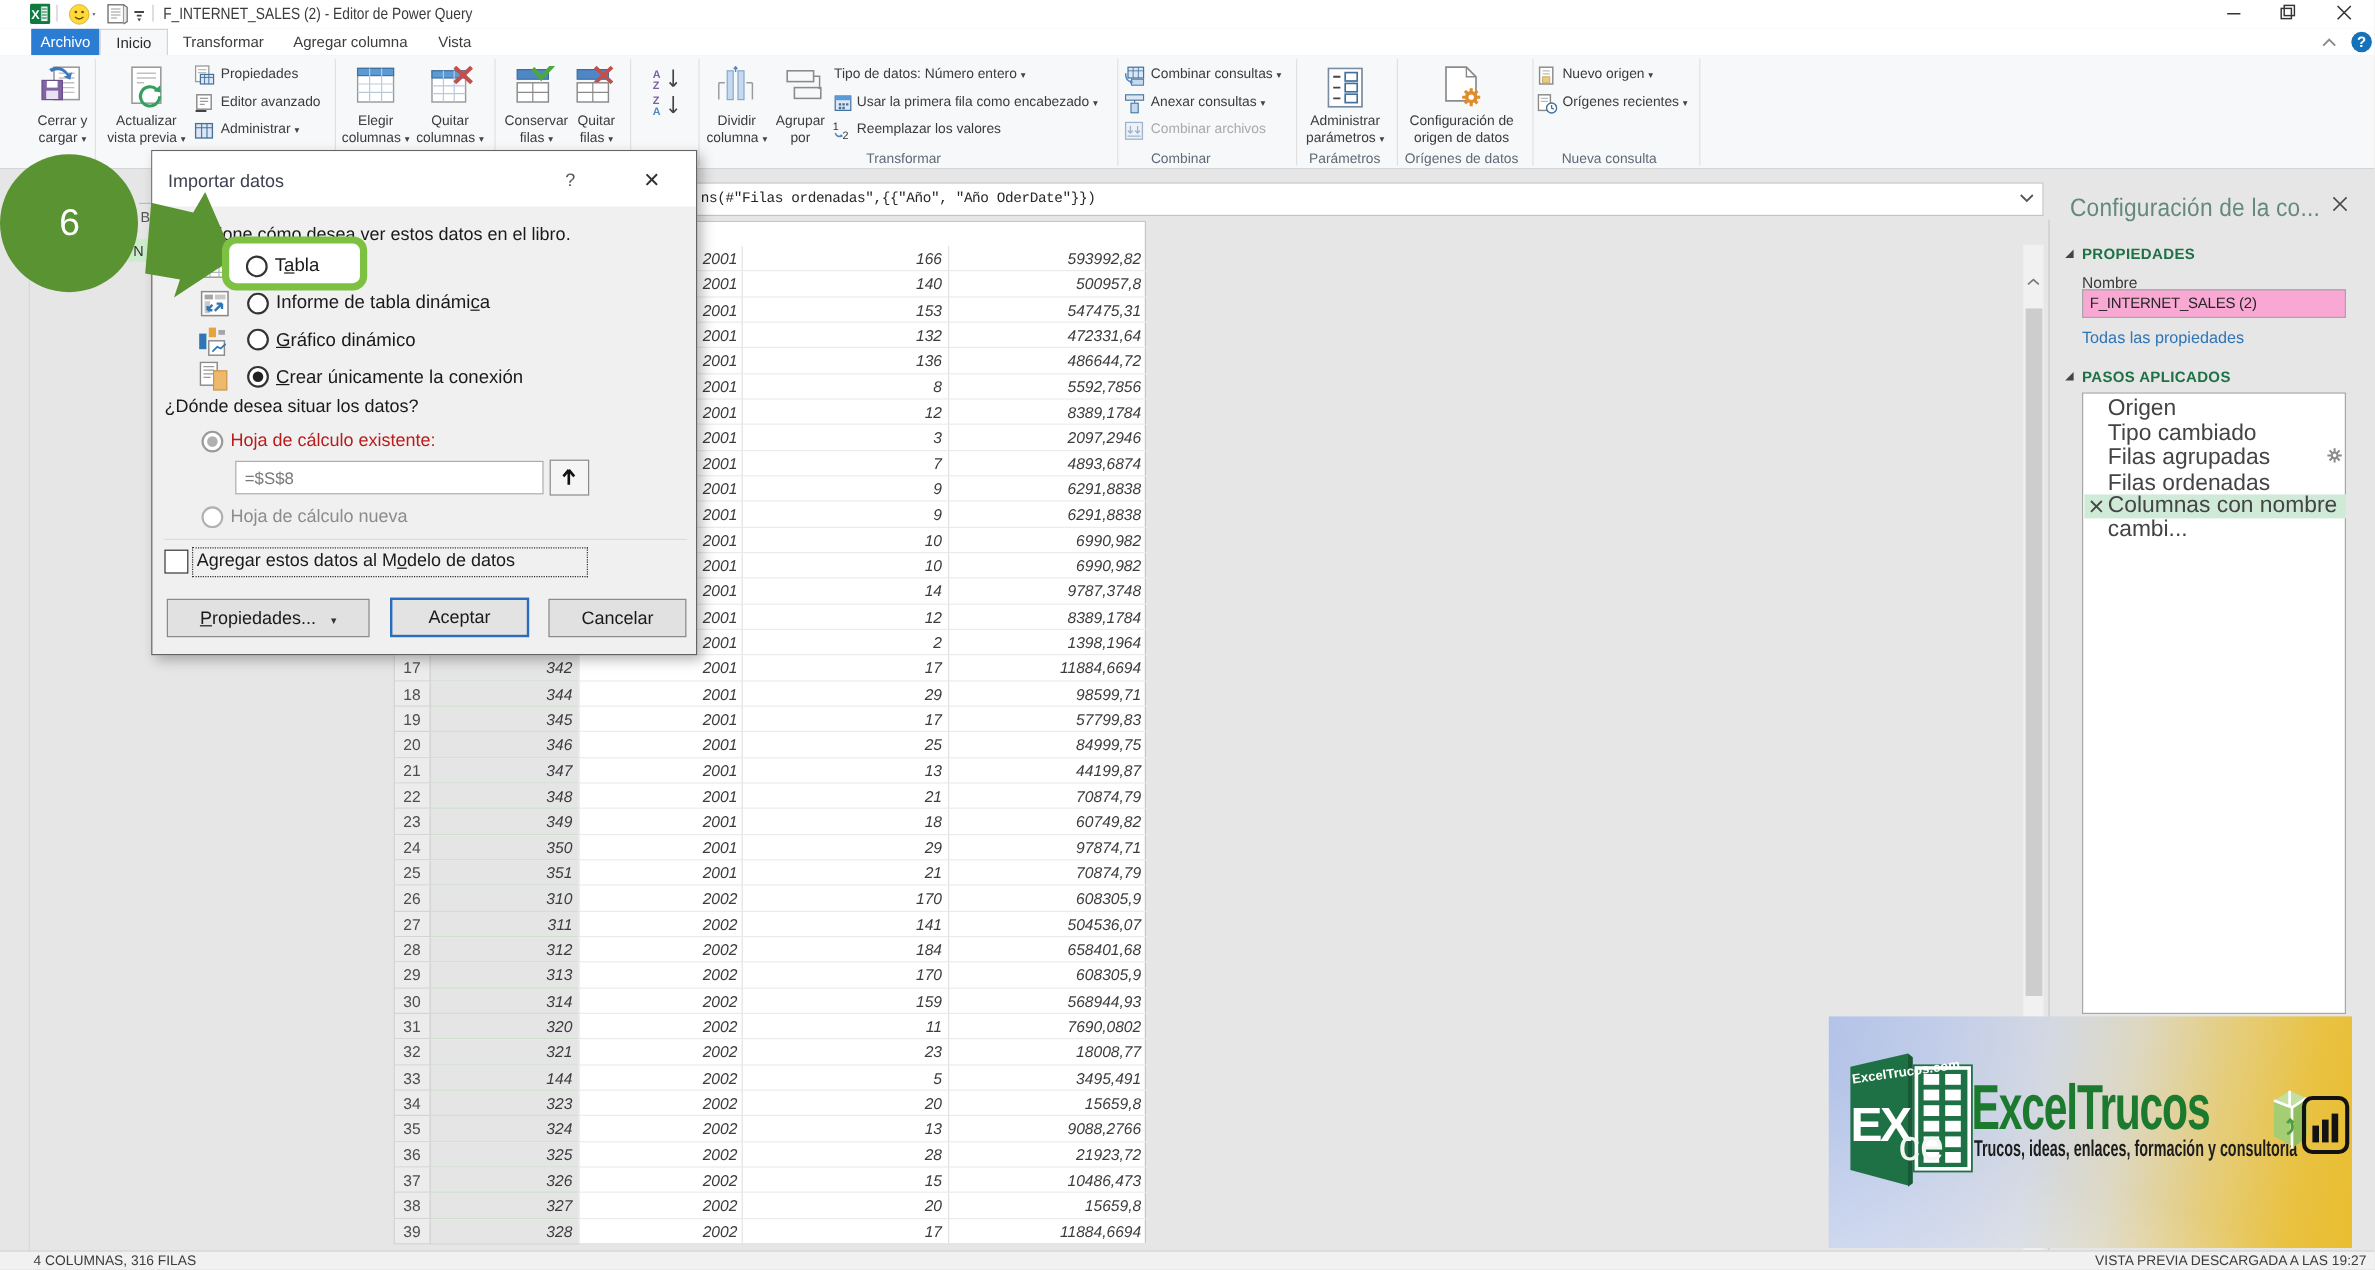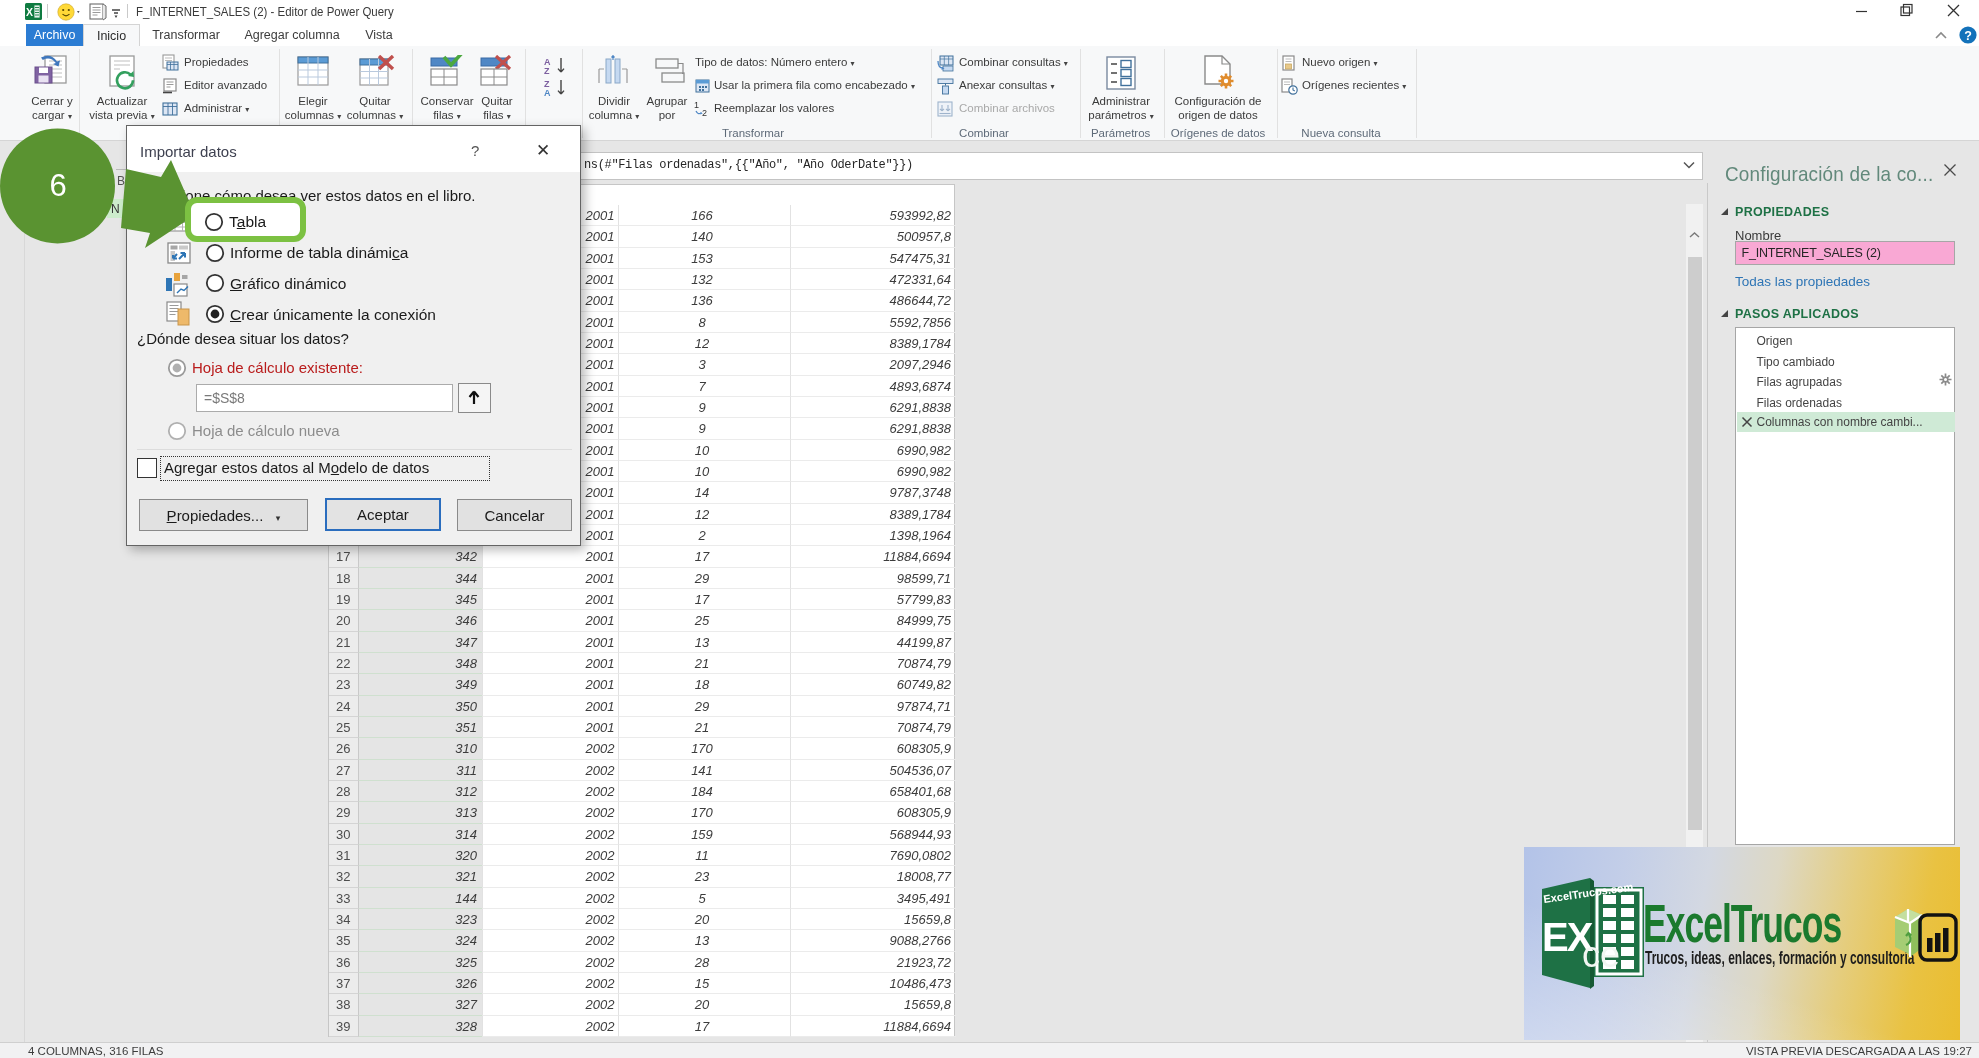--- a/index.html
+++ b/index.html
@@ -39,39 +39,39 @@
 #thead{position:absolute;left:0;top:0;width:627px;height:20px;background:#e5e5e5;border-bottom:1px solid #c9c9c9;}
 .th{position:absolute;top:0;height:20px;border-left:1px solid #c9c9c9;font-size:12px;font-weight:bold;color:#3a3a3a;}
 .thdd{position:absolute;top:3.5px;width:14px;height:13px;background:#fdfdfd;border:1px solid #ababab;color:#444;
    font-size:7px;text-align:center;line-height:12px;}
 .trow{position:absolute;left:0;width:627px;height:21.33px;font-size:13px;font-style:italic;color:#3c3c3c;}
 .trow>div{position:absolute;top:0;height:21.33px;line-height:21.33px;}
 .c-num{left:0;width:29.5px;background:#ececec;border-right:1px solid #c9c9c9;border-bottom:1px solid #d4d4d4;
    font-style:normal;color:#4d4d4d;text-align:center;}
 .c-green{left:29.5px;width:123.5px;background:#e5e5e5;border-bottom:1px solid #cfe0cf;text-align:right;padding-right:5px;}
 .c-year{left:153px;width:136px;border-left:1px solid #e2e2e2;border-bottom:1px solid #ebebeb;text-align:right;padding-right:3.5px;}
-.c-rec{left:289px;width:172px;border-left:1px solid #e2e2e2;border-bottom:1px solid #ebebeb;text-align:center;padding-right:5px;}
+.c-rec{left:289px;width:172px;border-left:1px solid #e2e2e2;border-bottom:1px solid #ebebeb;text-align:right;padding-right:5px;}
 .c-tot{left:461px;width:166px;border-left:1px solid #e2e2e2;border-bottom:1px solid #ebebeb;text-align:right;padding-right:5px;}
 
 
 #vsb{left:1686px;top:21px;width:17px;height:838px;background:#f1f1f1;}
 #vsb-thumb{left:1.5px;top:53px;width:14px;height:573px;background:#cdcdcd;}
 
 
 #panel{left:1707px;top:0;width:272px;height:859px;background:#e6e6e6;border-left:1px solid #c9c9c9;}
 #ptitle{left:17px;top:-21px;font-size:21px;color:#62897b;letter-spacing:.2px;transform:scaleX(.9);transform-origin:0 0;white-space:nowrap;}
 #pclose{left:235px;top:-20px;}
 .phead{position:absolute;font-size:12.5px;font-weight:bold;color:#1e7145;letter-spacing:.3px;}
 .ptri{position:absolute;width:0;height:0;border-left:7px solid transparent;border-bottom:7px solid #444;}
 #pname{left:27px;top:45px;font-size:13px;color:#3a3a3a;}
 #pinput{left:26.5px;top:58px;width:220.5px;height:24px;background:#f9a8d4;border:1px solid #a6a6a6;
   font-size:12.5px;color:#262626;line-height:22px;padding-left:6px;letter-spacing:-.2px;}
 #plink{left:27px;top:91px;font-size:13.5px;color:#2e75b5;}
 #plist{left:26.5px;top:144px;width:220.5px;height:518px;background:#fff;border:1px solid #a6a6a6;}
-.prow{position:absolute;left:1px;width:218px;height:20px;line-height:20px;font-size:12px;color:#444;padding-left:20px;}
+.prow{position:absolute;left:1px;width:218px;height:20px;line-height:20px;font-size:19px;color:#444;padding-left:20px;}
 #psel{background:#cfead6;}
 </style></head>
 <body>
 
 <div id="titlebar" class="abs">
   <svg class="abs" style="left:25px;top:3px" width="17" height="17" viewBox="0 0 17 17">
     <rect x="0" y="0" width="17" height="17" rx="1.5" fill="#0f7b41"></rect>
     <rect x="9" y="2" width="6" height="13" fill="#fff" opacity=".9"></rect>
     <path d="M9 2h6v13H9z" fill="none" stroke="#0f7b41" stroke-width=".8"></path>
     <path d="M10 4.5h4M10 7h4M10 9.5h4M10 12h4" stroke="#0f7b41" stroke-width=".9"></path>

